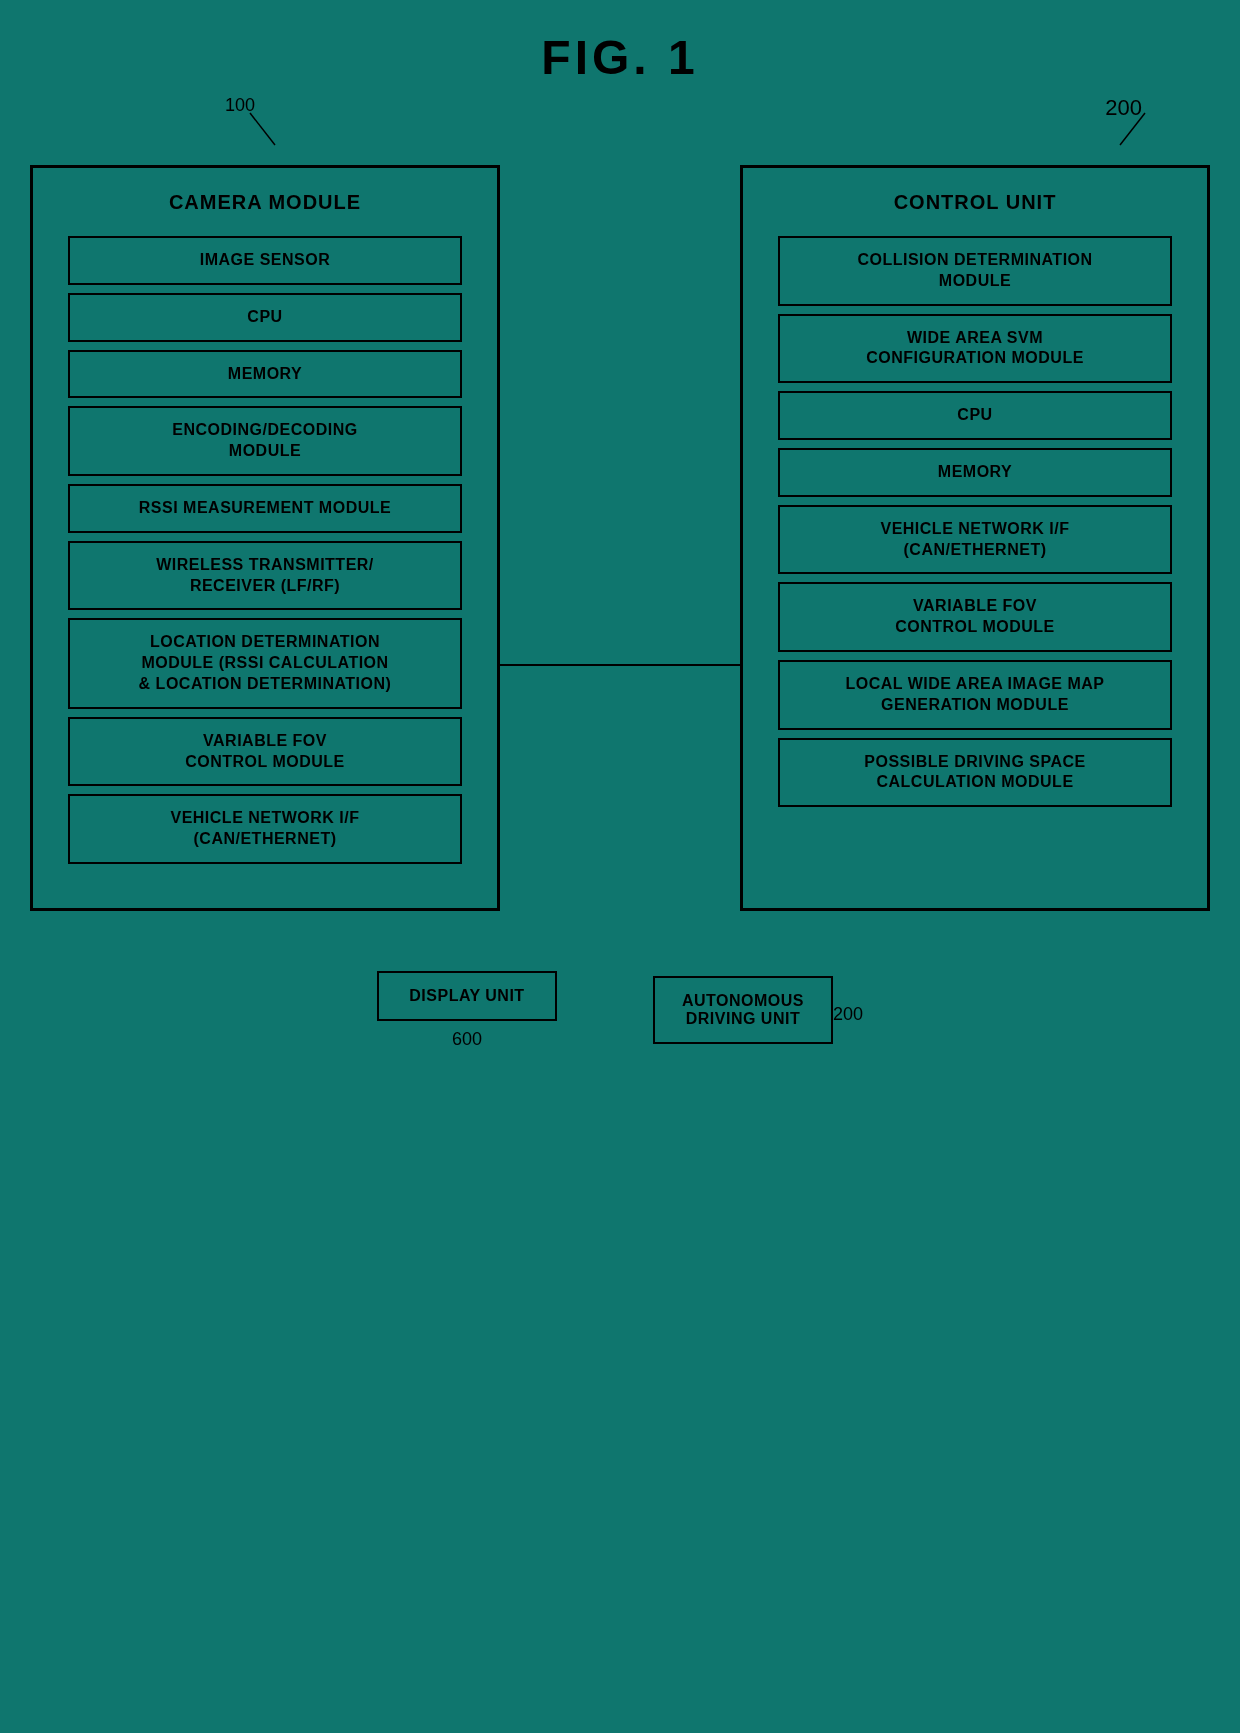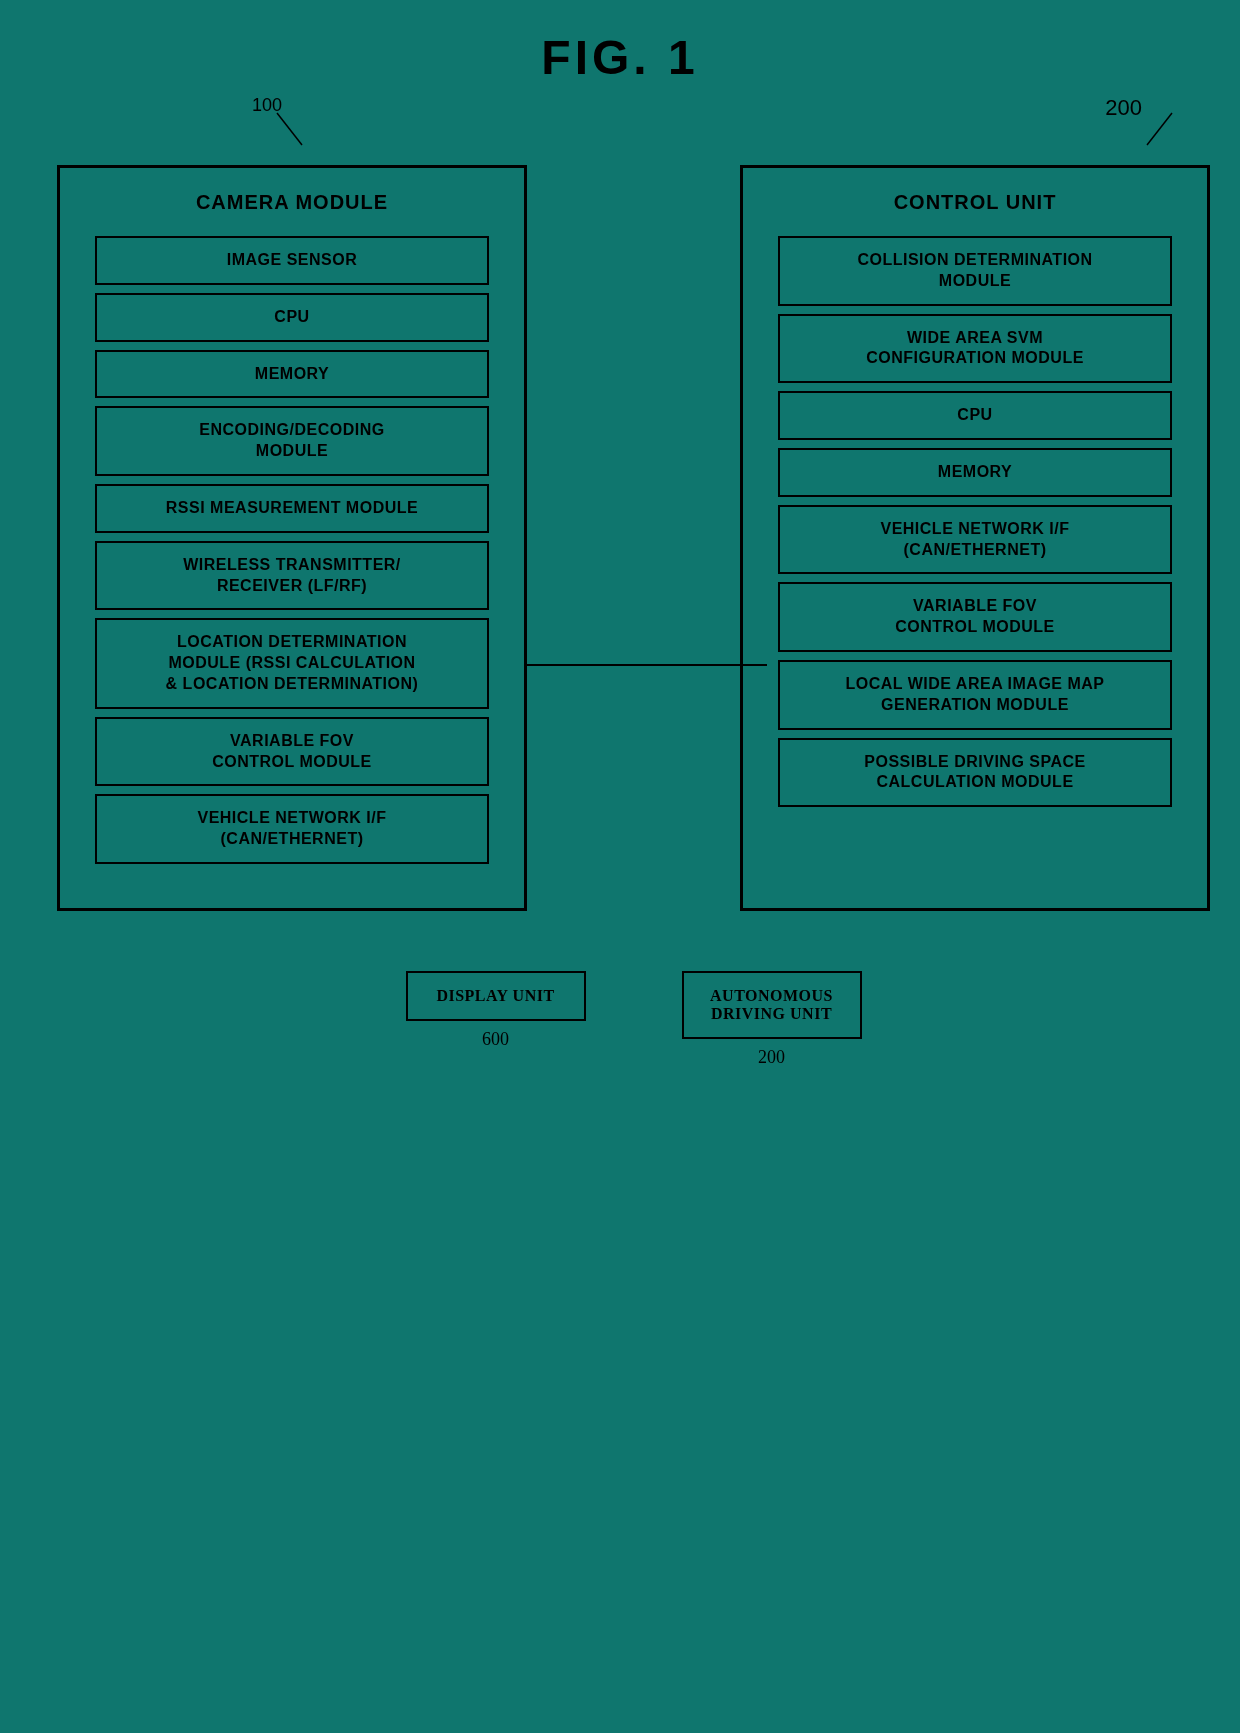--- a/index.html
+++ b/index.html
@@ -52,21 +52,20 @@
       text-align: center;
       padding: 14px 20px;
       font-size: 16px;
       font-weight: bold;
       letter-spacing: 0.5px;
       width: 180px;
     }
     .diagram-wrapper {
       position: relative;
       padding-top: 20px;
-      margin-left: 27px;
     }
     
     .svg-overlay {
       position: absolute;
       top: 0;
       left: 0;
       width: 100%;
       height: 100%;
       pointer-events: none;
     }
@@ -127,24 +126,24 @@
         <div class="inner-box">WIDE AREA SVM<br>CONFIGURATION MODULE</div>
         <div class="inner-box">CPU</div>
         <div class="inner-box">MEMORY</div>
         <div class="inner-box">VEHICLE NETWORK I/F<br>(CAN/ETHERNET)</div>
         <div class="inner-box">VARIABLE FOV<br>CONTROL MODULE</div>
         <div class="inner-box">LOCAL WIDE AREA IMAGE MAP<br>GENERATION MODULE</div>
         <div class="inner-box">POSSIBLE DRIVING SPACE<br>CALCULATION MODULE</div>
       </div>
     </div>
 
-    <div style="display:flex; justify-content:center; gap:96px; margin-top:60px; position:relative;font-family:Liberation Serif, serif;">
+    <div style="display:flex; justify-content:center; gap:96px; margin-top:60px; position:relative;">
       <div style="display:flex;flex-direction:column;align-items:center;">
         <div class="bottom-box">DISPLAY UNIT</div>
         <div style="font-size:18px;margin-top:8px;">600</div>
       </div>
-      <div style="display:flex;flex-direction:column;align-items:center;">
+      <div style="display:flex;flex-direction:row;align-items:center;">
         <div class="bottom-box">AUTONOMOUS<br>DRIVING UNIT</div>
         <div style="font-size:18px;margin-top:8px;">200</div>
       </div>
     </div>
   </div>
 </div>
 
 </body></html>

